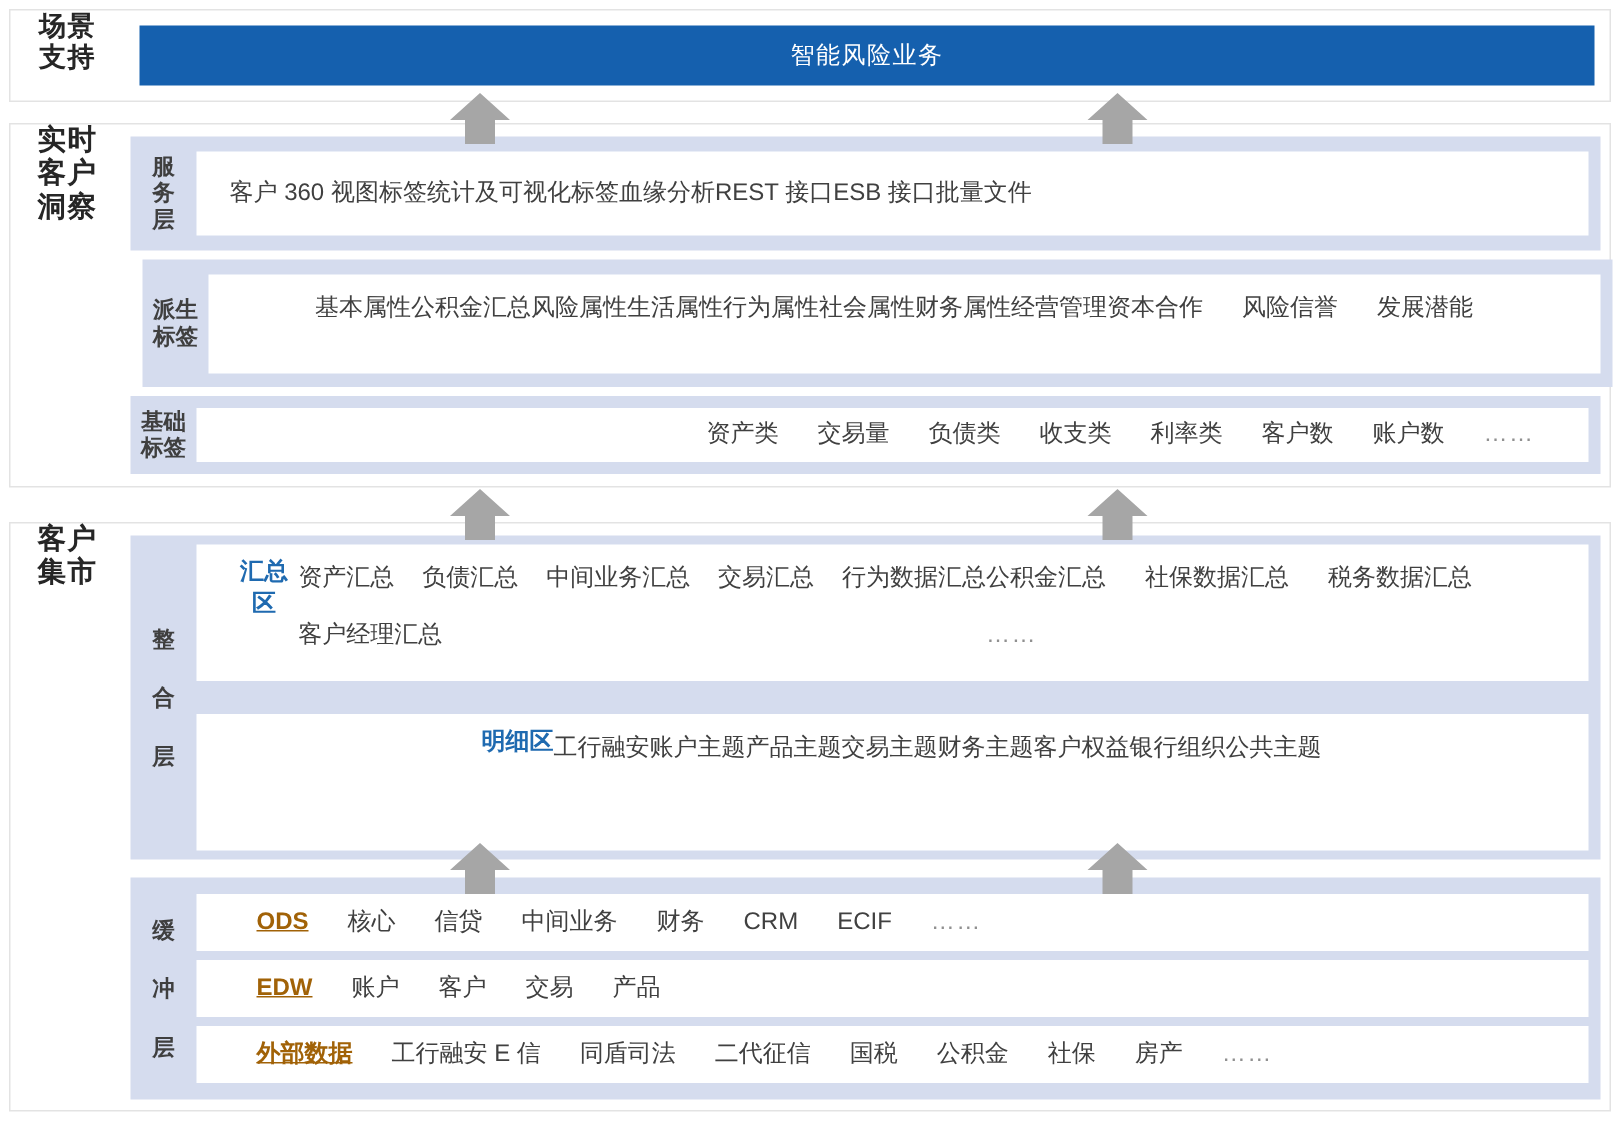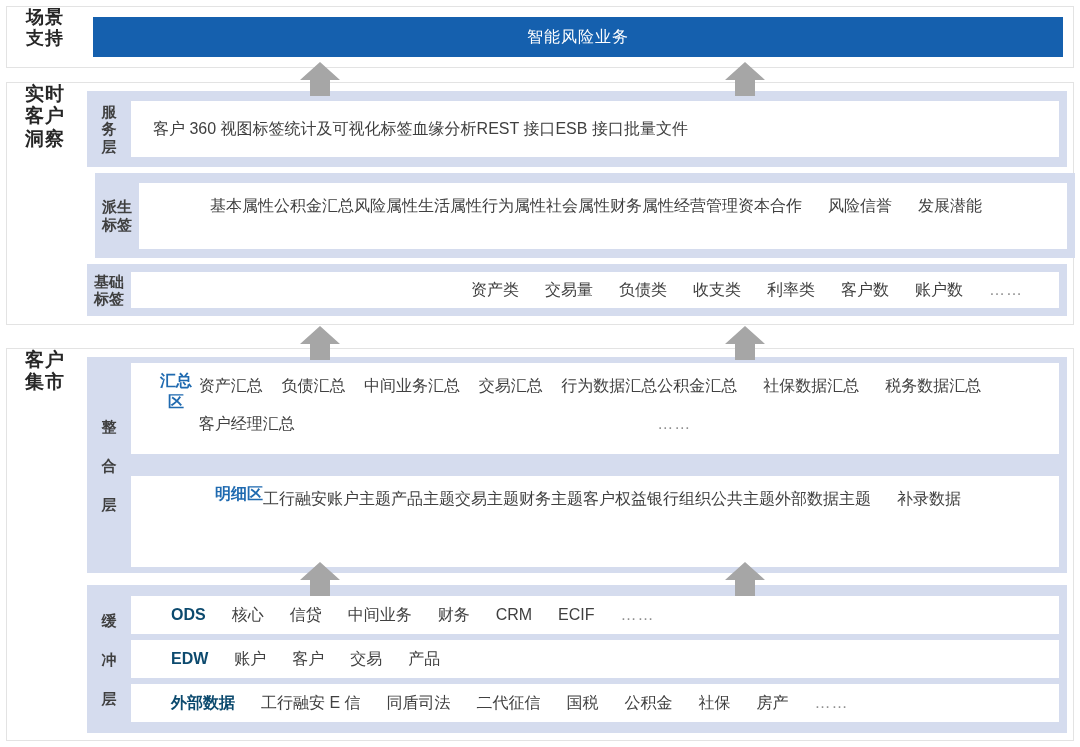--- a/index.html
+++ b/index.html
@@ -117,21 +117,21 @@
   .items {
     display: flex;
     flex-wrap: wrap;
     font-size: 16px;
     color: #404040;
     line-height: 1.9;
   }
   .items.spread { justify-content: space-between; }
   .item { white-space: nowrap; }
   .items:not(.spread) .item { margin-right: 26px; }
-  .item.accent { color: #0c4a6e; font-weight: bold; }
+  .item.accent { color: #a16207; font-weight: bold; text-decoration: underline; }
   .item.dots { color: #909090; letter-spacing: 1px; }
 
   .zone-title {
     text-align: center;
     color: #1f6ab0;
     font-size: 16px;
     font-weight: bold;
     margin-bottom: 2px;
   }
 
@@ -313,24 +313,20 @@
           <div class="items spread">
             <span class="item">工行融安</span>
             <span class="item">账户主题</span>
             <span class="item">产品主题</span>
             <span class="item">交易主题</span>
             <span class="item">财务主题</span>
             <span class="item">客户权益</span>
             <span class="item">银行组织</span>
             <span class="item">公共主题</span>
           </div>
-          <div class="items">
-            <span class="item">外部数据主题</span>
-            <span class="item">补录数据</span>
-          </div>
         </div>
 
       </div>
     </div>
 
     <div class="group" id="grp-buffer">
       <div class="group-label spaced">
         <span>
           <span>缓</span><br>
           <span>冲</span><br>

